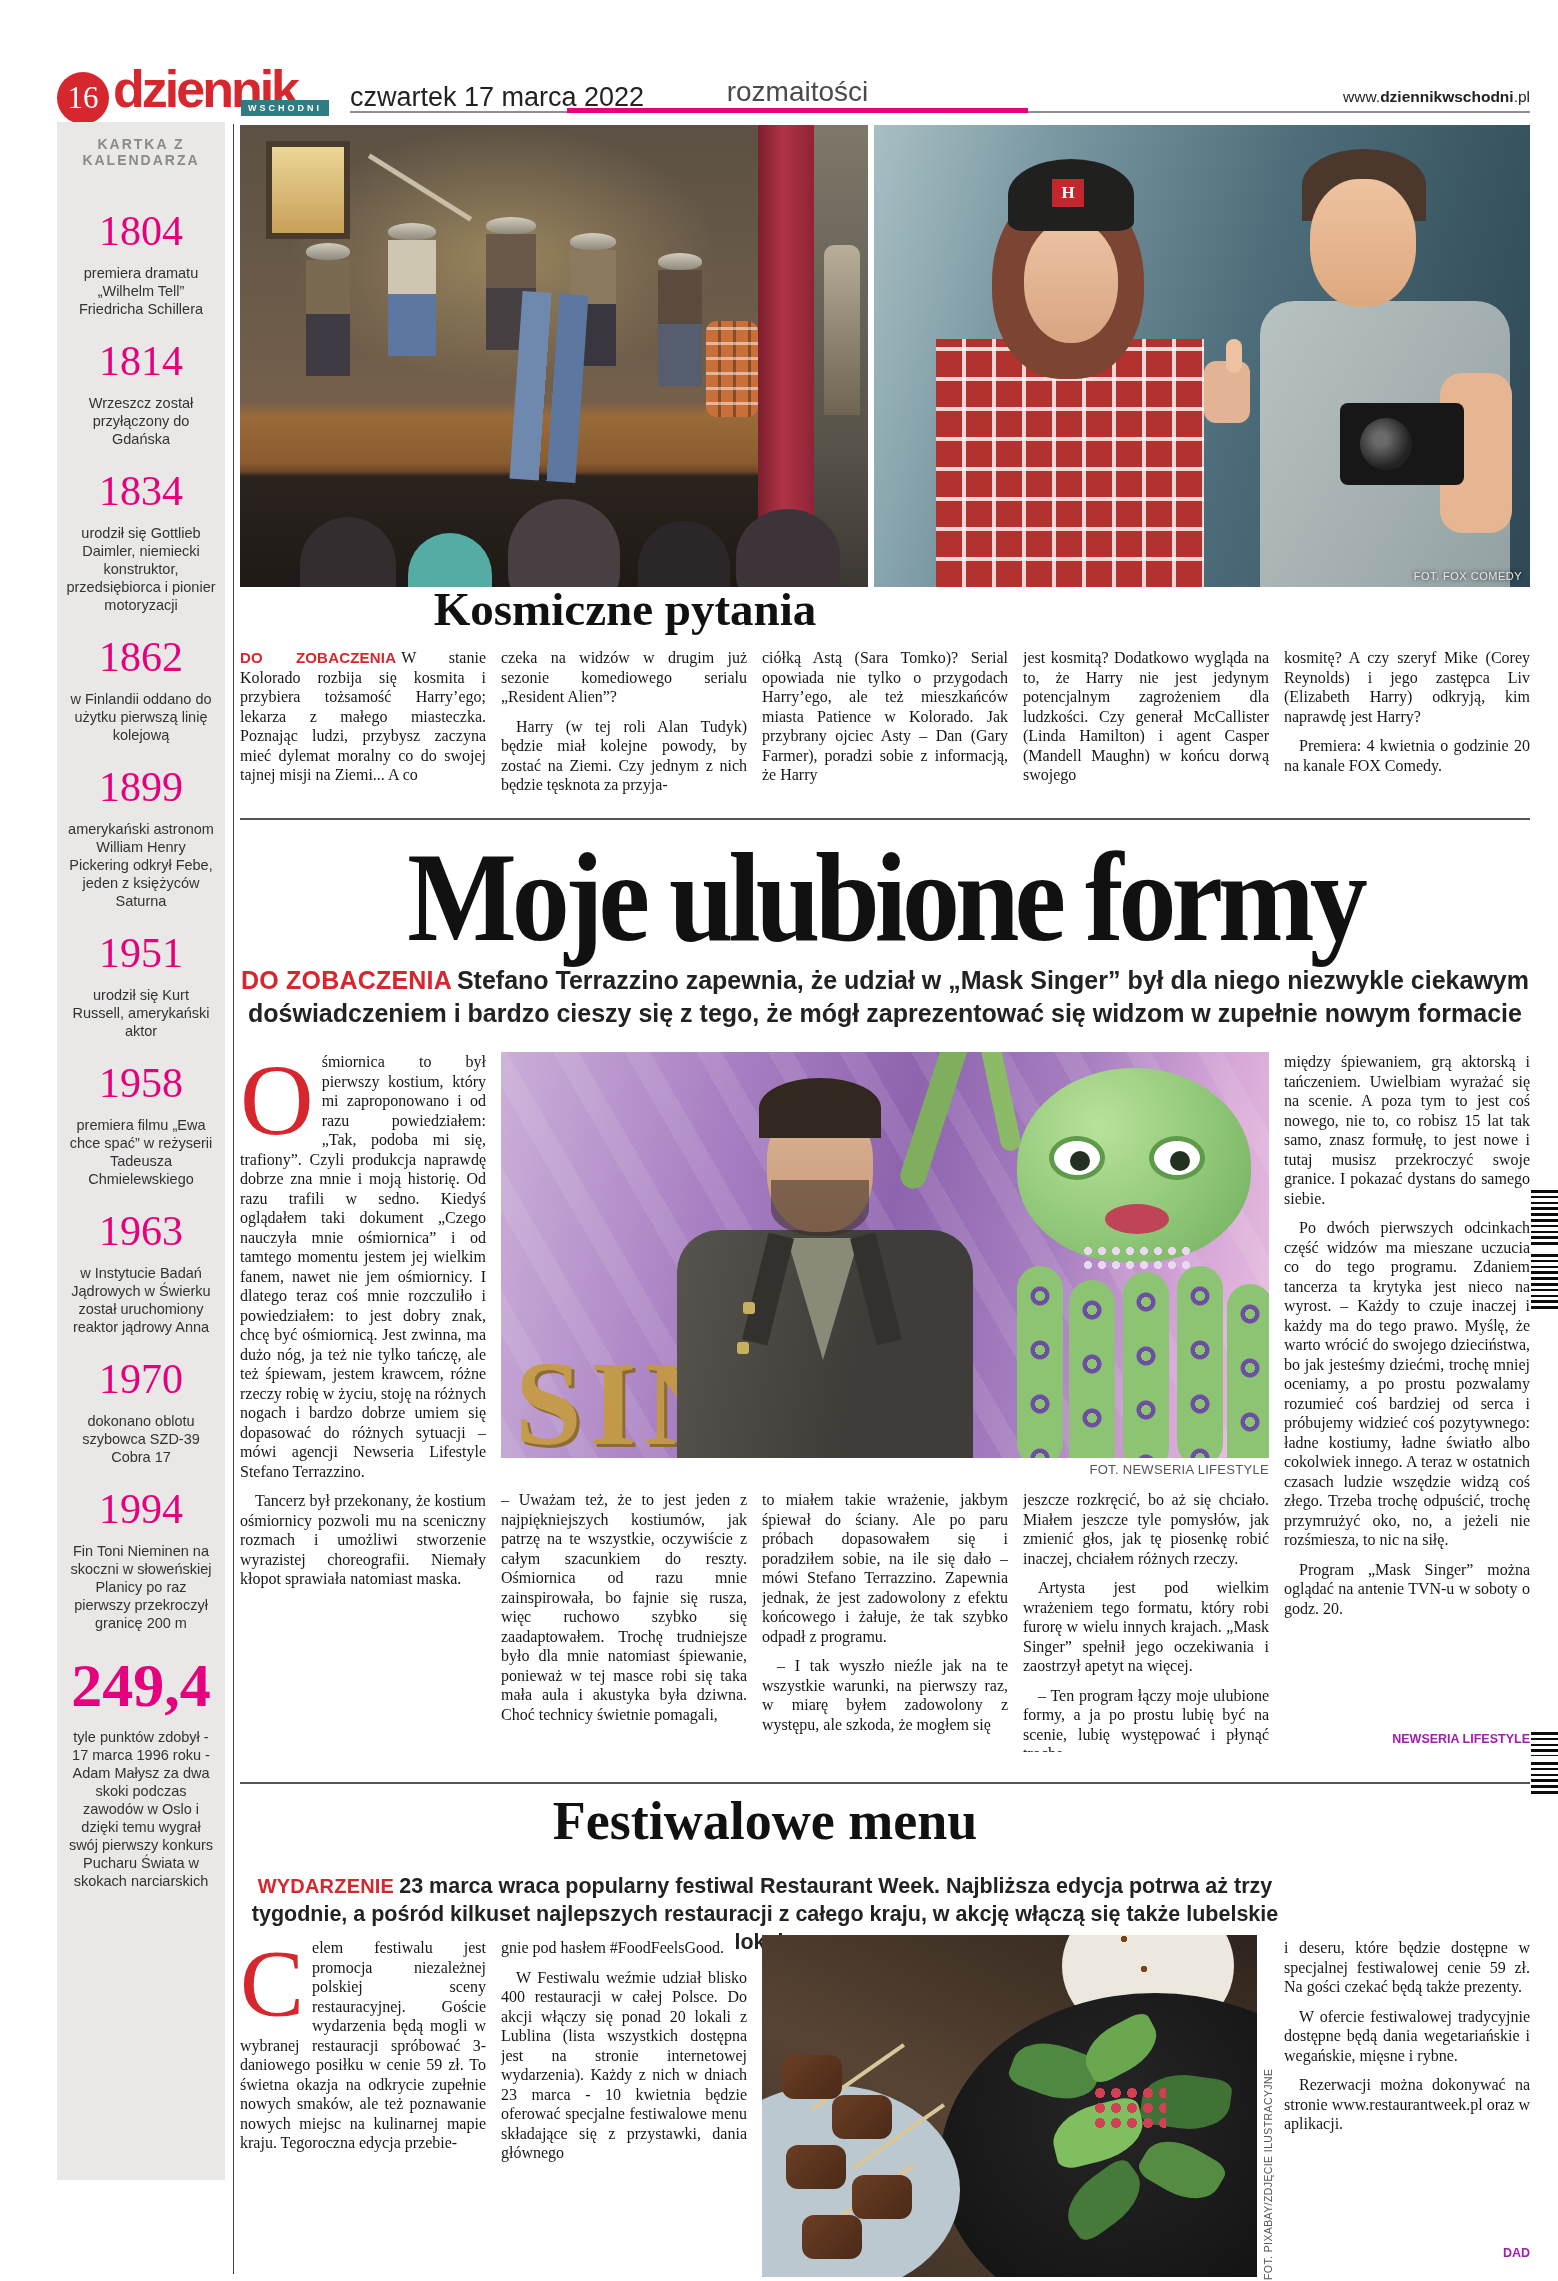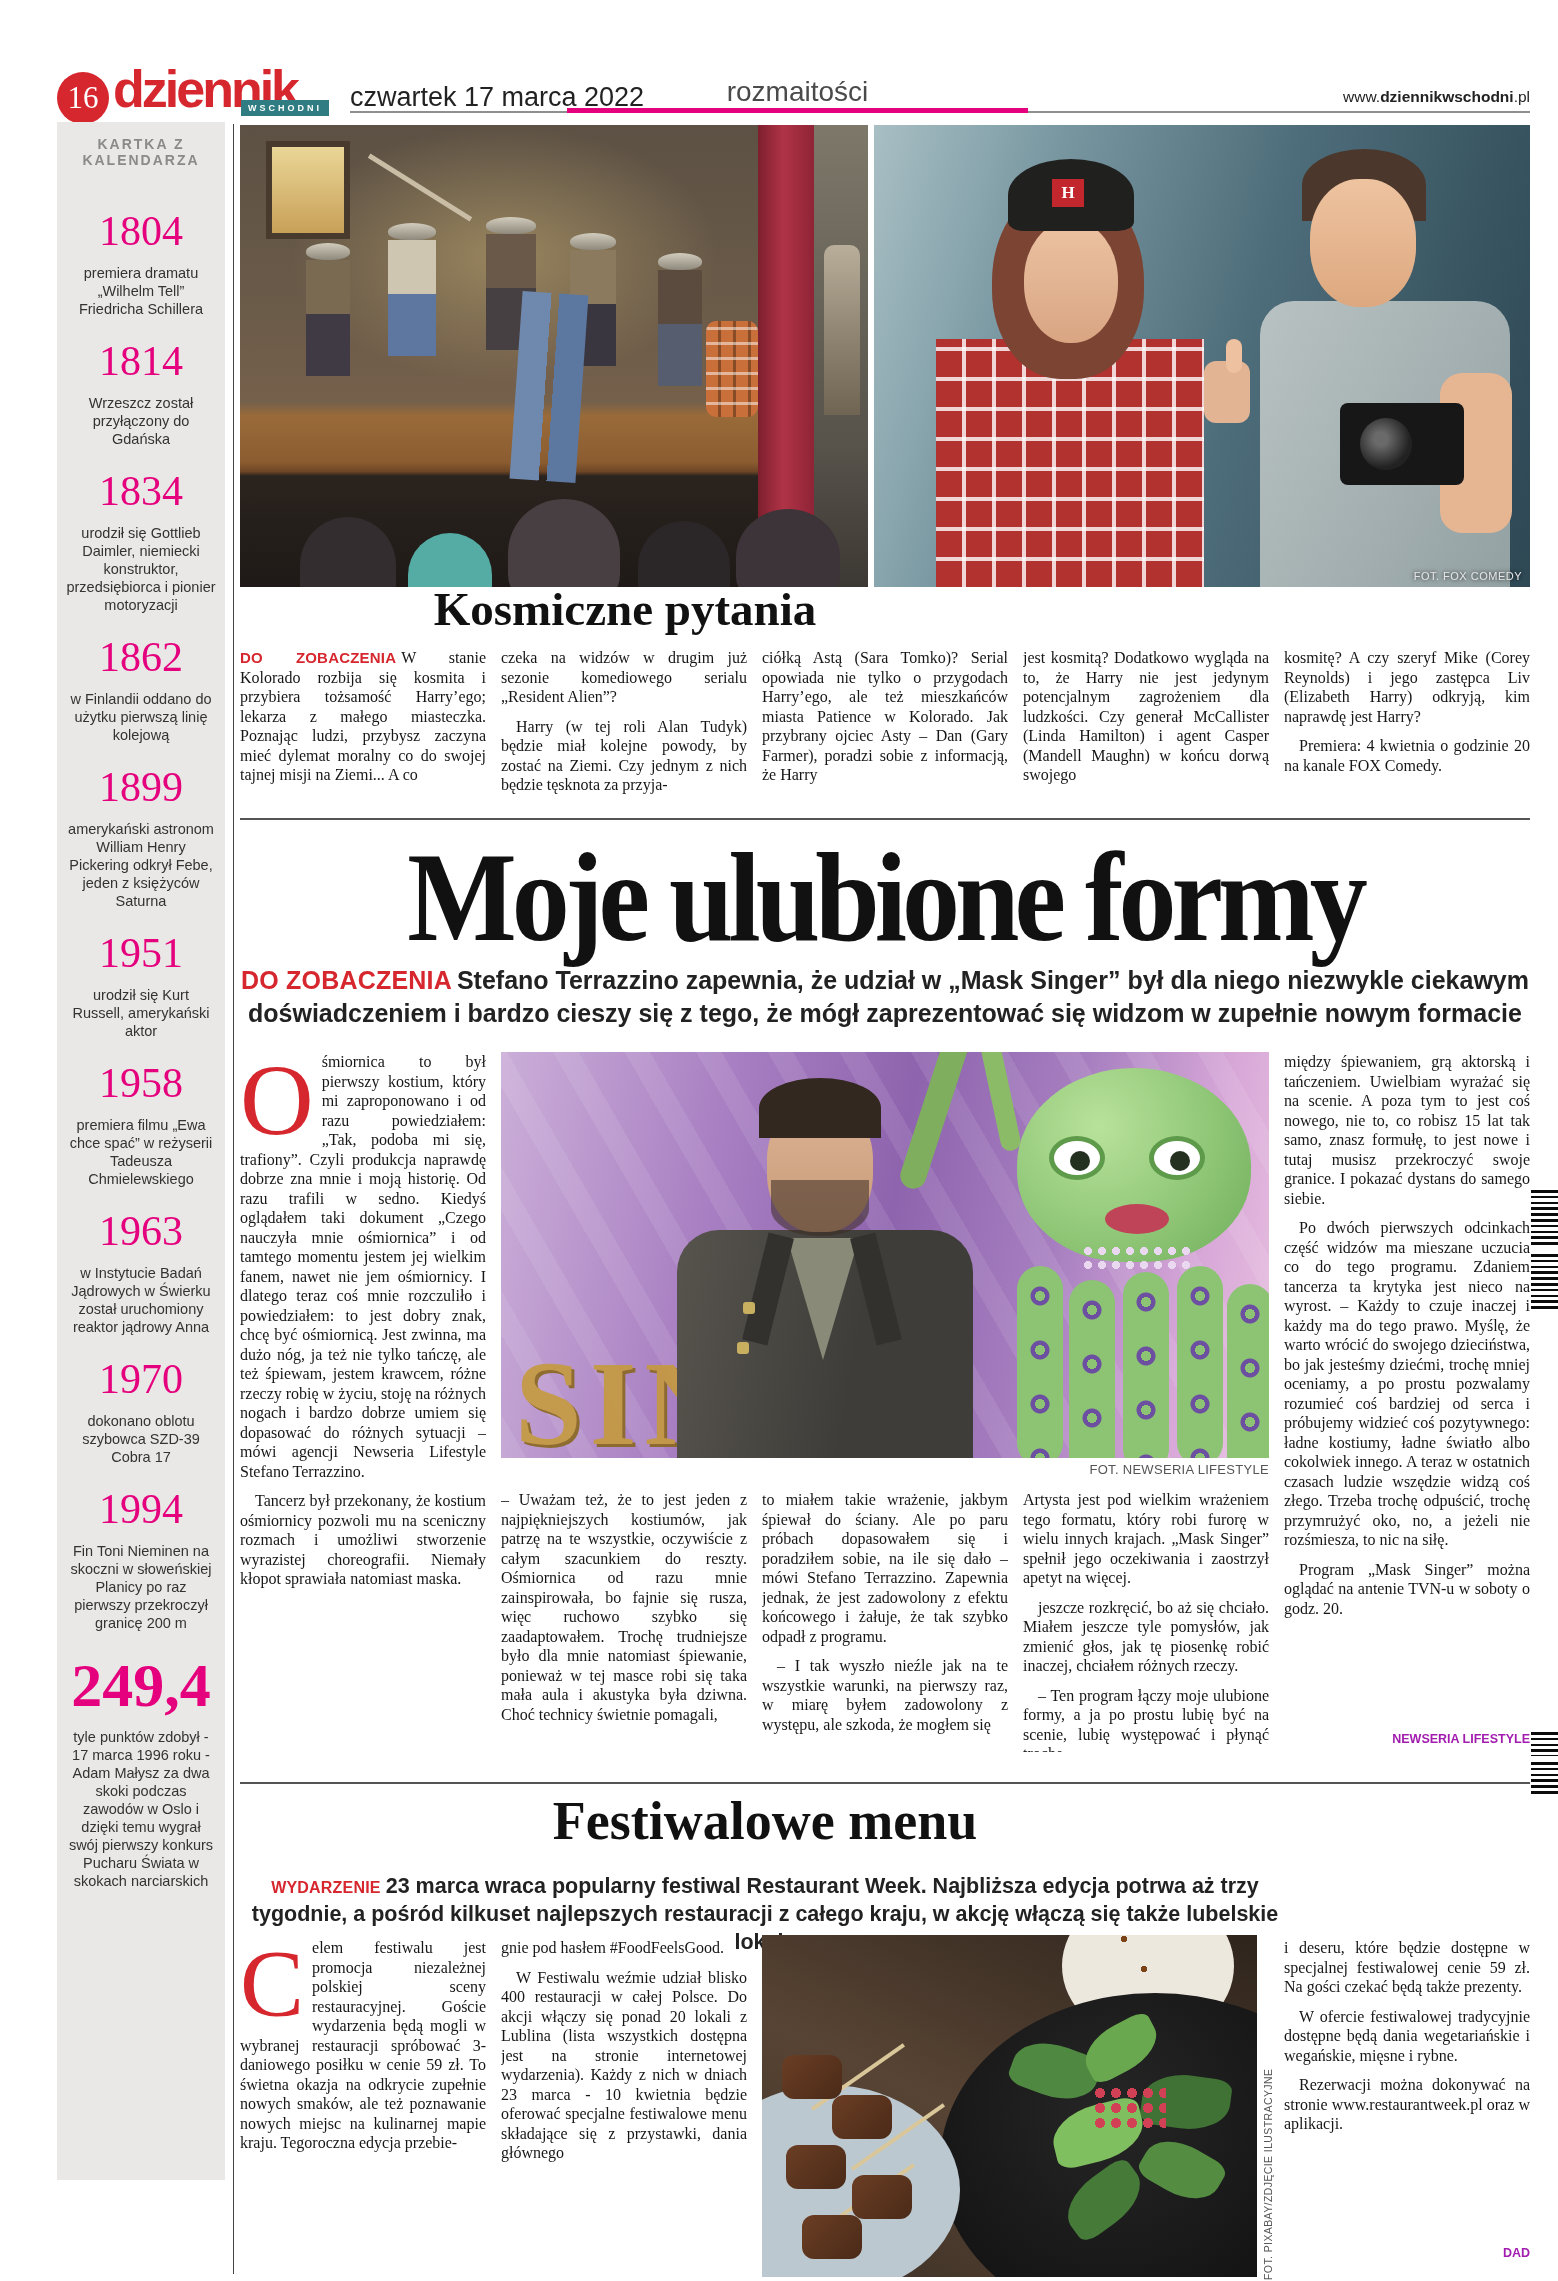--- a/index.html
+++ b/index.html
@@ -362,35 +362,35 @@
   <div class="cap-under" style="left:501px;top:1462px;width:768px">FOT. NEWSERIA LIFESTYLE</div>
 
   <div class="col a2c2">
     <p>– Uważam też, że to jest jeden z najpiękniejszych kostiumów, jak patrzę na te wszystkie, oczywiście z całym szacunkiem do reszty. Ośmiornica od razu mnie zainspirowała, bo fajnie się rusza, więc ruchowo szybko się zaadaptowałem. Trochę trudniejsze było dla mnie natomiast śpiewanie, ponieważ w tej masce robi się taka mała aula i akustyka była dziwna. Choć technicy świetnie pomagali,</p>
   </div>
   <div class="col a2c3">
     <p>to miałem takie wrażenie, jakbym śpiewał do ściany. Ale po paru próbach dopasowałem się i poradziłem sobie, na ile się dało – mówi Stefano Terrazzino. Zapewnia jednak, że jest zadowolony z efektu końcowego i żałuje, że tak szybko odpadł z programu.</p>
     <p>– I tak wyszło nieźle jak na te wszystkie warunki, na pierwszy raz, w miarę byłem zadowolony z występu, ale szkoda, że mogłem się</p>
   </div>
   <div class="col a2c4">
+    <p>jeszcze rozkręcić, bo aż się chciało. Miałem jeszcze tyle pomysłów, jak zmienić głos, jak tę piosenkę robić inaczej, chciałem różnych rzeczy.</p>
     <p>Artysta jest pod wielkim wrażeniem tego formatu, który robi furorę w wielu innych krajach. „Mask Singer” spełnił jego oczekiwania i zaostrzył apetyt na więcej.</p>
-    <p>jeszcze rozkręcić, bo aż się chciało. Miałem jeszcze tyle pomysłów, jak zmienić głos, jak tę piosenkę robić inaczej, chciałem różnych rzeczy.</p>
     <p>– Ten program łączy moje ulubione formy, a ja po prostu lubię być na scenie, lubię występować i płynąć trochę</p>
   </div>
   <div class="col a2c5">
     <p>między śpiewaniem, grą aktorską i tańczeniem. Uwielbiam wyrażać się na scenie. A poza tym to jest coś nowego, nie to, co robisz 15 lat tak samo, znasz formułę, to jest nowe i tutaj musisz przekroczyć swoje granice. I pokazać dystans do samego siebie.</p>
     <p>Po dwóch pierwszych odcinkach część widzów ma mieszane uczucia co do tego programu. Zdaniem tancerza ta krytyka jest nieco na wyrost. – Każdy to czuje inaczej i każdy ma do tego prawo. Myślę, że warto wrócić do swojego dzieciństwa, bo jak jesteśmy dziećmi, trochę mniej oceniamy, a po prostu pozwalamy rozumieć coś bardziej od serca i próbujemy widzieć coś pozytywnego: ładne kostiumy, ładne światło albo cokolwiek innego. A teraz w ostatnich czasach ludzie wszędzie widzą coś złego. Trzeba trochę odpuścić, trochę przymrużyć oko, no, a jeżeli nie rozśmiesza, to nic na siłę.</p>
     <p>Program „Mask Singer” można oglądać na antenie TVN-u w soboty o godz. 20.</p>
   </div>
   <div class="credit" style="left:1284px;top:1732px;width:246px">NEWSERIA LIFESTYLE</div>
 
   <div class="rule" style="top:1782px"></div>
 
   <h1 class="abs a3-title">Festiwalowe menu</h1>
-  <p class="abs a3-lead"><span class="kick" style="font-size:16px">WYDARZENIE</span><span>23 marca wraca popularny festiwal Restaurant Week. Najbliższa edycja potrwa aż trzy tygodnie, a pośród kilkuset najlepszych restauracji z całego kraju, w akcję włączą się także lubelskie lokale</span></p>
+  <p class="abs a3-lead"><span class="kick" style="font-size:20px">WYDARZENIE</span><span>23 marca wraca popularny festiwal Restaurant Week. Najbliższa edycja potrwa aż trzy tygodnie, a pośród kilkuset najlepszych restauracji z całego kraju, w akcję włączą się także lubelskie lokale</span></p>
 
   <div class="col a3c1">
     <p><span class="dropcap" style="font-size:96px">C</span><span>elem festiwalu jest promocja niezależnej polskiej sceny restauracyjnej. Goście wydarzenia będą mogli w wybranej restauracji spróbować 3-daniowego posiłku w cenie 59 zł. To świetna okazja na odkrycie zupełnie nowych smaków, ale też poznawanie nowych miejsc na kulinarnej mapie kraju. Tegoroczna edycja przebie-</span></p>
   </div>
   <div class="col a3c2">
     <p>gnie pod hasłem #FoodFeelsGood.</p>
     <p>W Festiwalu weźmie udział blisko 400 restauracji w całej Polsce. Do akcji włączy się ponad 20 lokali z Lublina (lista wszystkich dostępna jest na stronie internetowej wydarzenia). Każdy z nich w dniach 23 marca - 10 kwietnia będzie oferować specjalne festiwalowe menu składające się z przystawki, dania głównego</p>
   </div>
 
   <div class="photo photo-salad">

